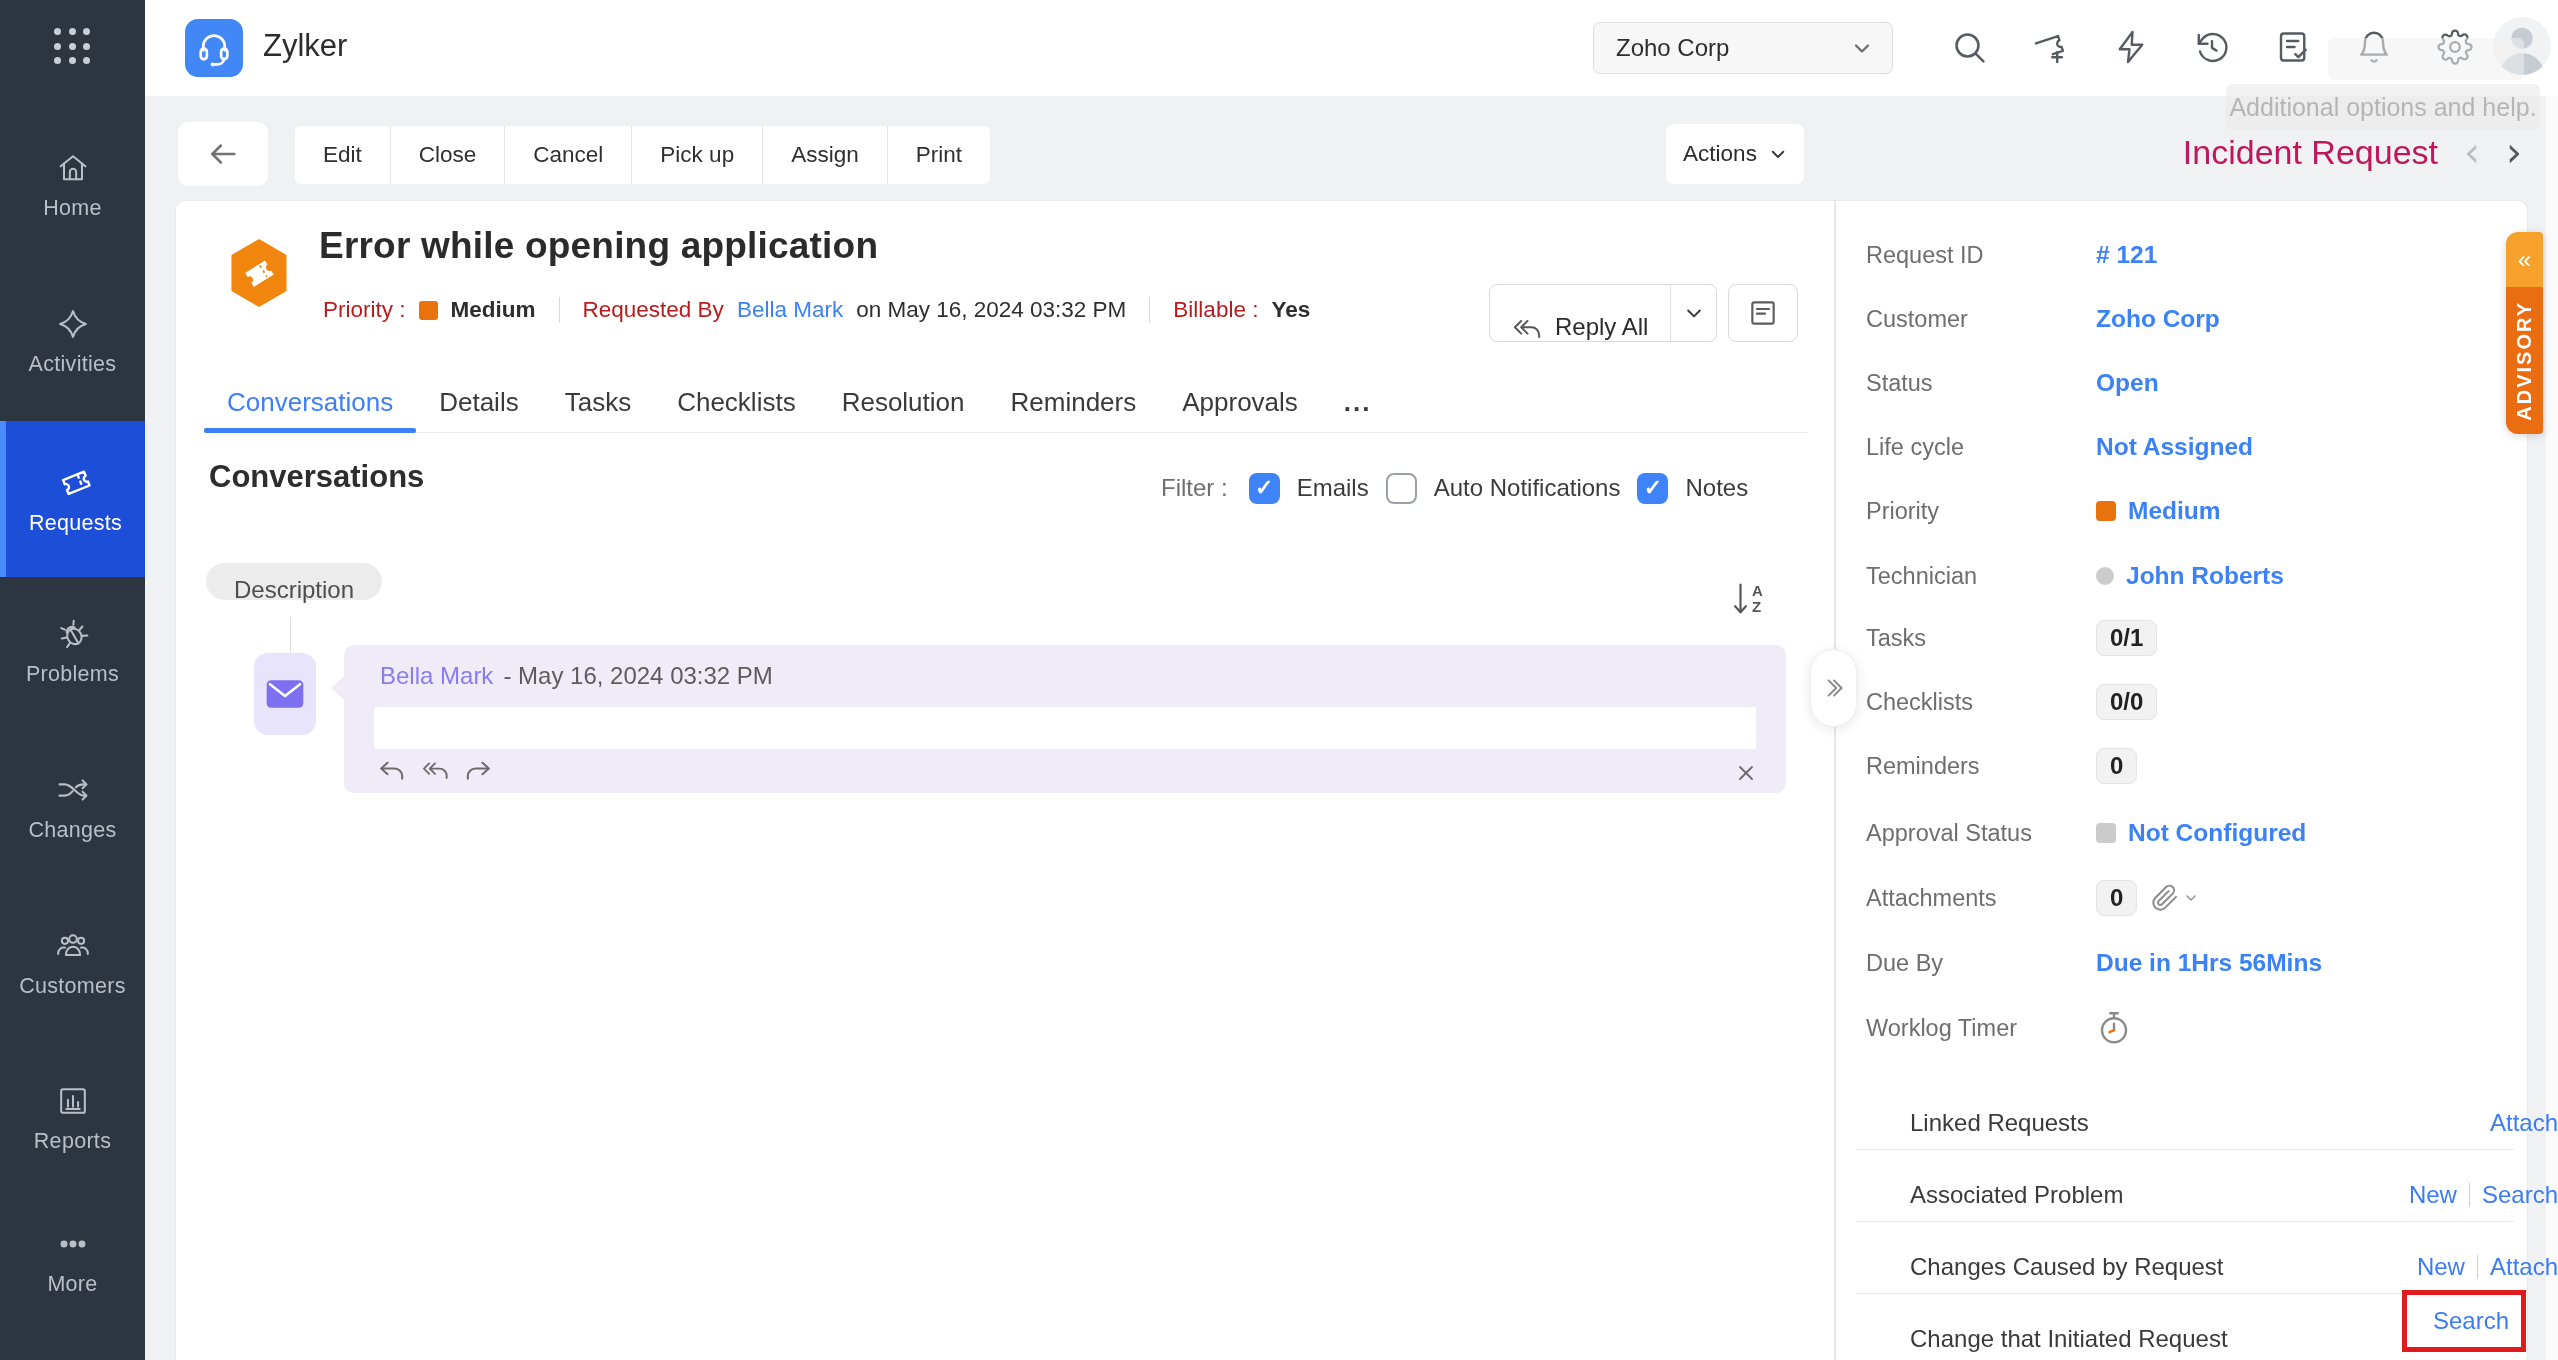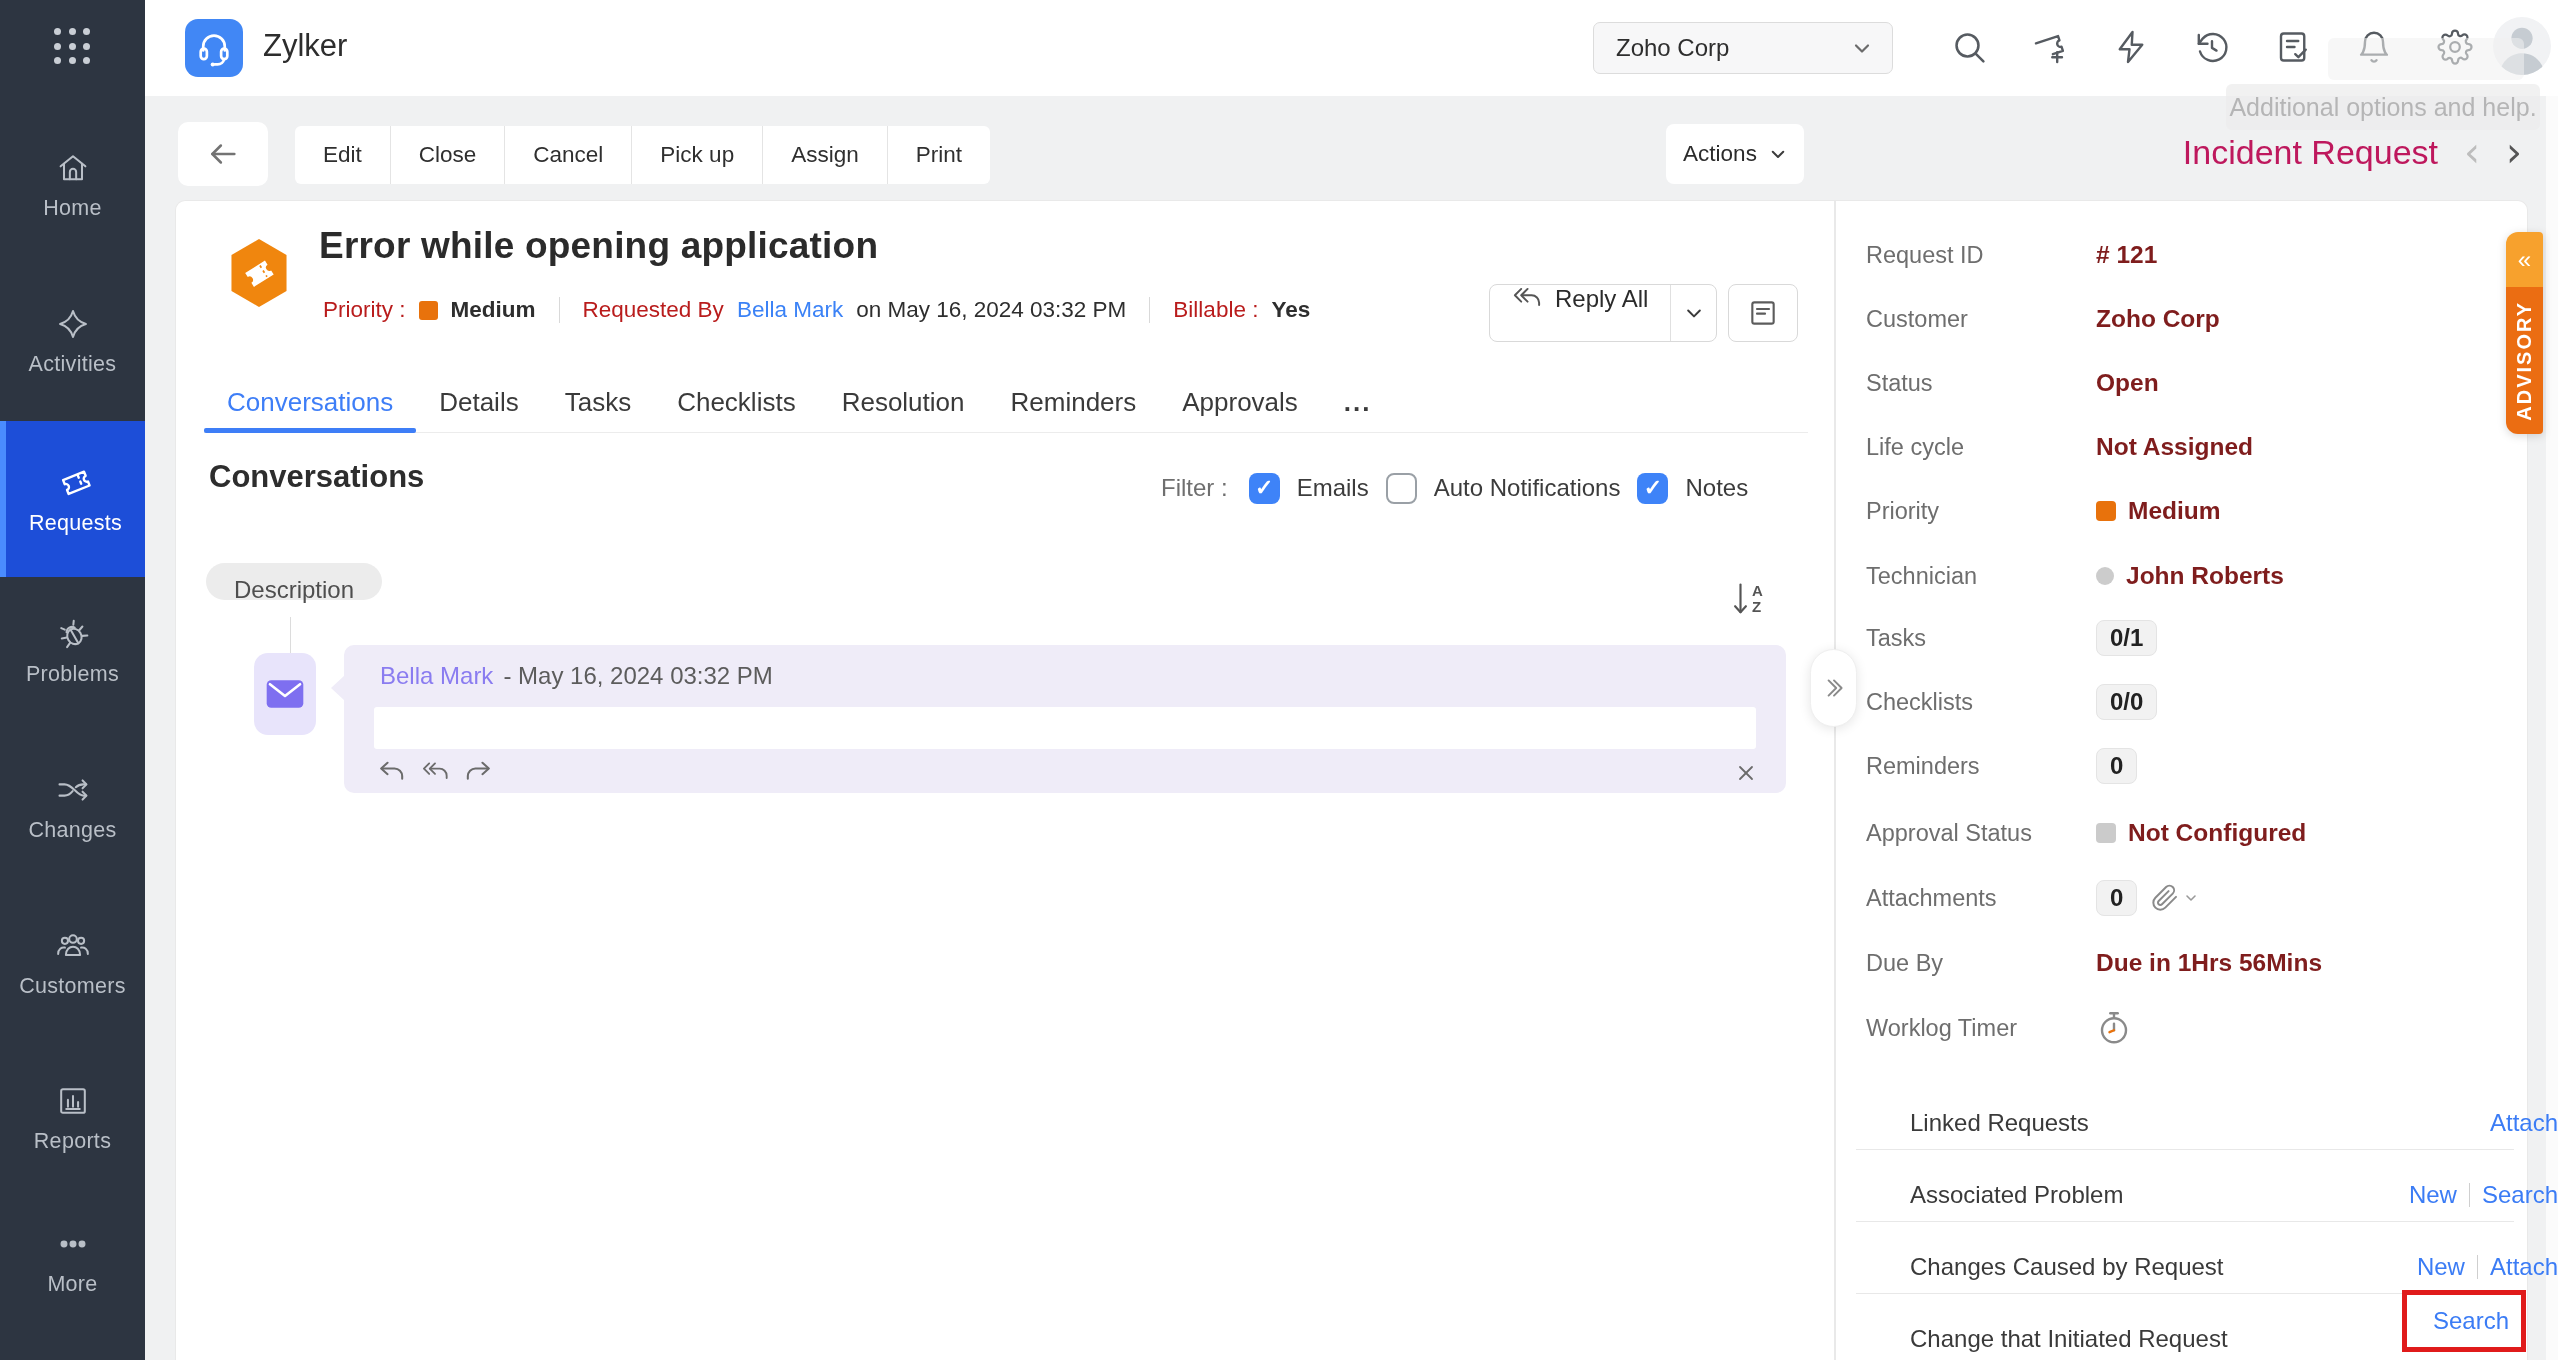--- a/index.html
+++ b/index.html
@@ -81,21 +81,21 @@
     font-size:22.5px; }
   .meta-lab { color:#b91c1c; }
   .meta-val { color:#2e2e2e; font-weight:700; }
   .meta-sep { width:1px; height:26px; background:#d9d9d9; margin:0 10px; }
   .pri-swatch { width:19px; height:19px; background:#e8720c; border-radius:3px; }
   .req-link { color:#3b82f6; cursor:pointer; }
   .req-on { color:#2e2e2e; }
 
   .reply-group { position:absolute; left:1313px; top:83px; height:58px; display:flex; align-items:stretch;
     background:#fff; border:1px solid #d9d9d9; border-radius:8px; overflow:hidden; }
-  .reply-main { display:flex; align-items:flex-start; gap:13px; padding:0 22px; cursor:pointer;
+  .reply-main { display:flex; align-items:flex-end; gap:13px; padding:0 22px; cursor:pointer;
     font-size:24px; color:#2b2b2b; }
   .reply-caret { width:46px; display:flex; align-items:center; justify-content:center;
     border-left:1px solid #e0e0e0; cursor:pointer; }
   .notes-btn { position:absolute; left:1552px; top:83px; width:70px; height:58px; background:#fff;
     border:1px solid #d9d9d9; border-radius:8px; display:flex; align-items:center; justify-content:center; cursor:pointer; }
 
   
   .tabs { position:absolute; left:28px; top:172px; width:1604px; height:60px; display:flex;
     border-bottom:1px solid #ececec; }
   .tab { padding:0 23px; font-size:26px; color:#3a3a3a; display:flex; align-items:center;
@@ -137,21 +137,21 @@
   .msg-actions .mic { cursor:pointer; }
   .msg-close { position:absolute; right:28px; top:116px; cursor:pointer; }
 
   .panel-toggle { position:absolute; left:1634px; top:448px; width:47px; height:78px; background:#fff;
     border:1px solid #efefef; border-radius:24px; box-shadow:0 2px 12px rgba(0,0,0,.10);
     display:flex; align-items:center; justify-content:center; cursor:pointer; z-index:5; }
 
   
   .drow { position:absolute; left:1690px; height:38px; display:flex; align-items:center; }
   .dlabel { width:230px; font-size:23.5px; color:#6e6e6e; flex:none; }
-  .dvalue { font-size:24.5px; font-weight:700; color:#7f1d1d; display:flex; align-items:center; gap:12px; }
+  .dvalue { font-size:24.5px; font-weight:700; color:#3b82f6; display:flex; align-items:center; gap:12px; }
   .badge { background:#f2f2f2; border:1px solid #e4e4e4; border-radius:8px; padding:3px 13px;
     font-size:24px; font-weight:700; color:#222; }
   .sw { width:20px; height:20px; border-radius:4px; flex:none; }
   .sw.orange { background:#e8720c; }
   .sw.gray { background:#cbcbcb; }
   .dot { width:18px; height:18px; border-radius:50%; background:#cccccc; flex:none; }
 
   .sec-divider { position:absolute; left:1680px; width:658px; height:1px; background:#e8e8e8; }
   .sec-row { position:absolute; left:1690px; width:648px; height:52px; display:flex; align-items:center;margin-left:44px; }
   .sec-label { font-size:24px; font-weight:500; color:#3a3a3a; flex:1; }

